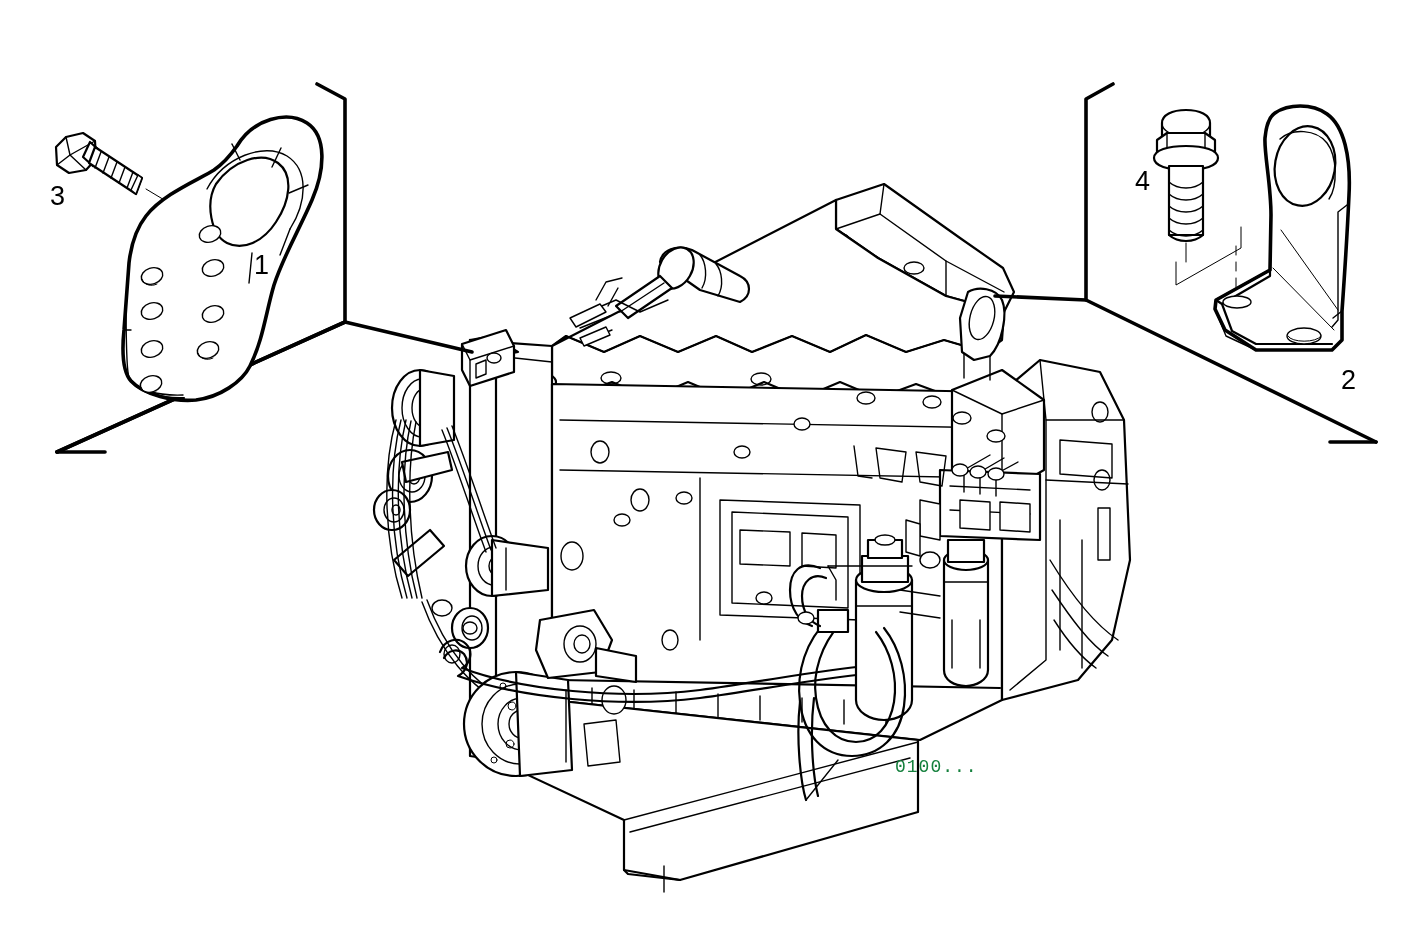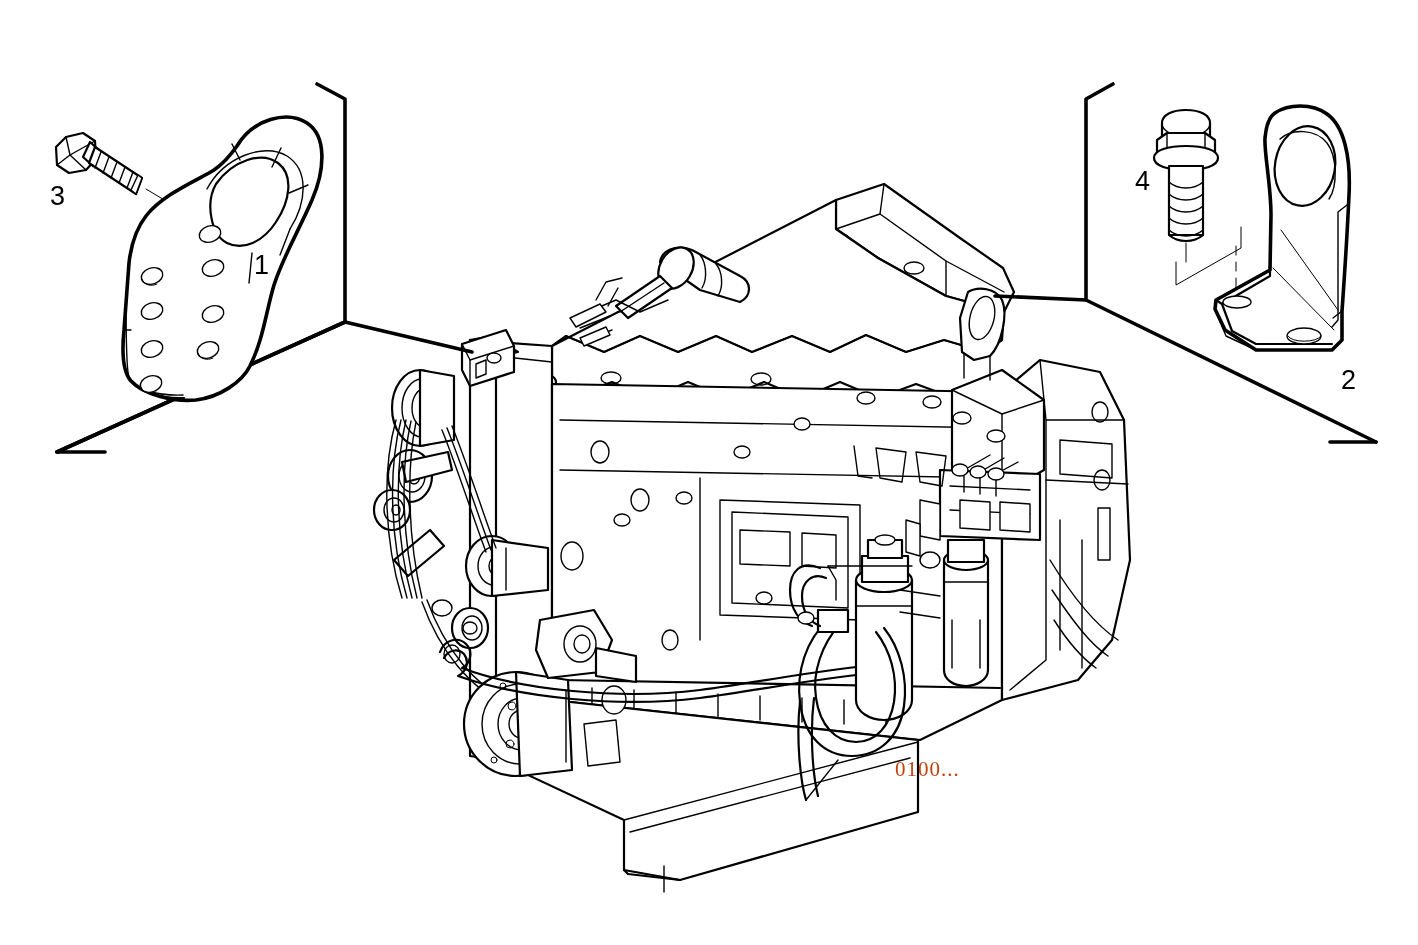--- a/index.html
+++ b/index.html
@@ -17,24 +17,24 @@
     position:absolute;
     font-family:"Liberation Sans", sans-serif;
     font-size:27px;
     line-height:27px;
     color:#000;
     white-space:nowrap;
     user-select:none;
   }
   .ref{
     position:absolute;
-    font-family:Liberation Serif, serif;
-    font-size:21px;
+    font-family:Liberation Mono, monospace;
+    font-size:18px;
     letter-spacing:1px;
-    color:#c2410c;
+    color:#15803d;
     white-space:nowrap;
   }
   
   .sk{fill:none;stroke:#000;stroke-linecap:round;stroke-linejoin:round;}
   .thin{stroke-width:1.4;}
   .med{stroke-width:2.2;}
   .thick{stroke-width:3.6;}
   .hair{stroke-width:1;}
   .wht{fill:#ffffff;stroke:#000;stroke-linejoin:round;stroke-linecap:round;}
   .dash{stroke-dasharray:9 7;}

